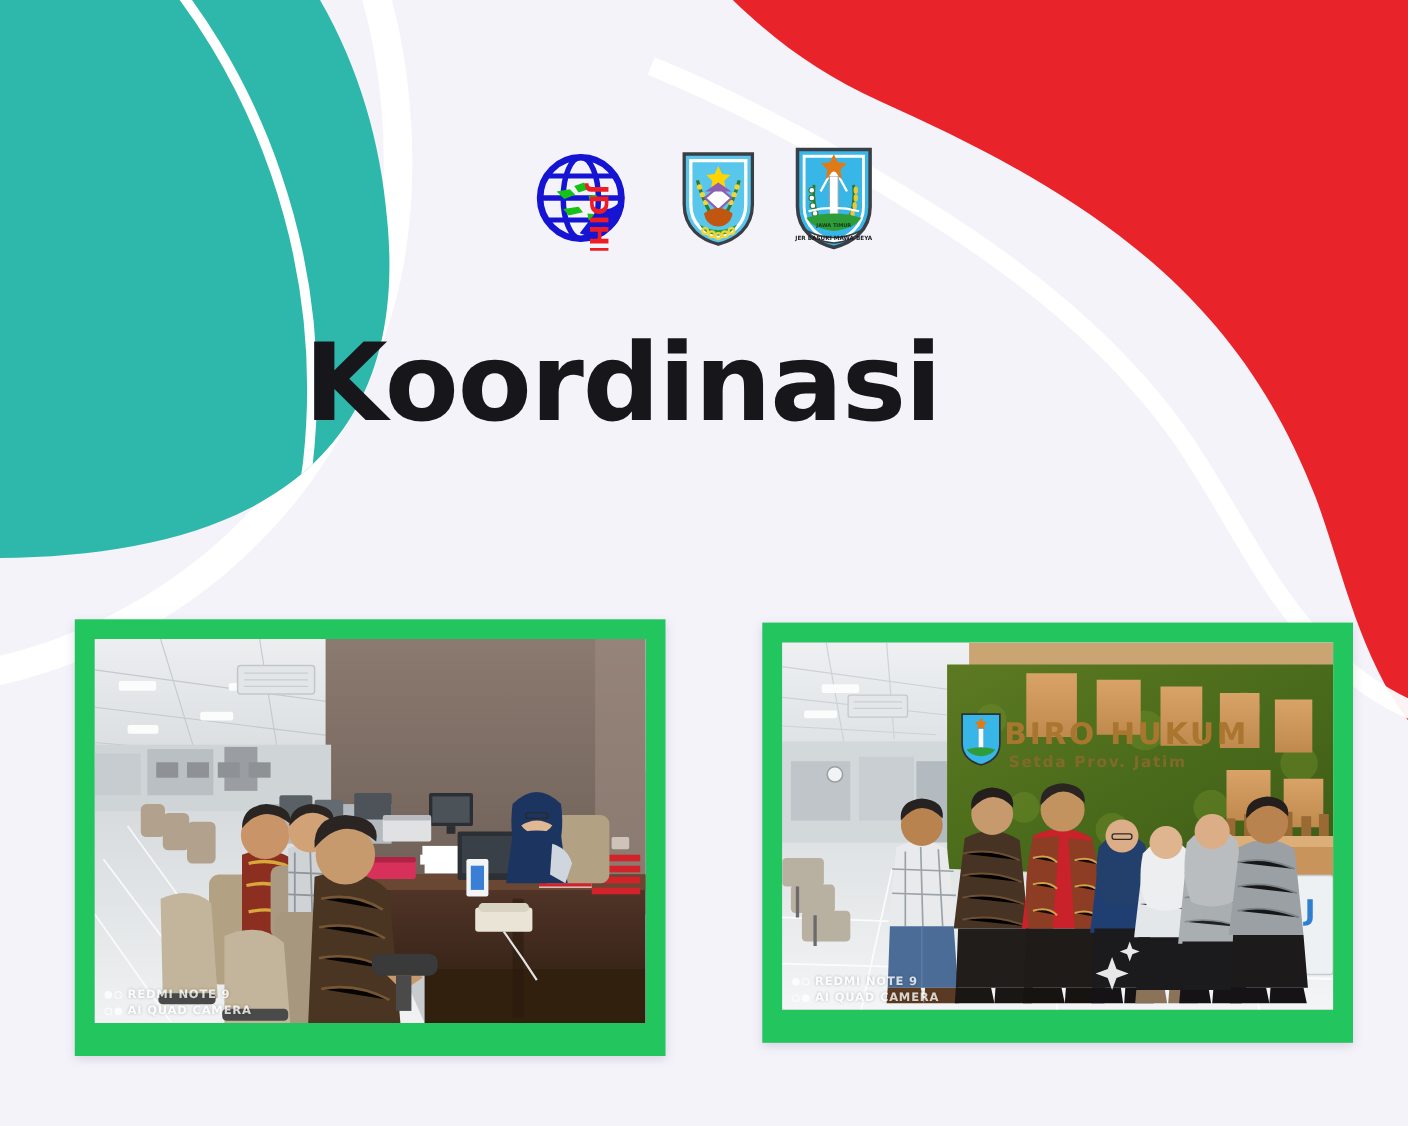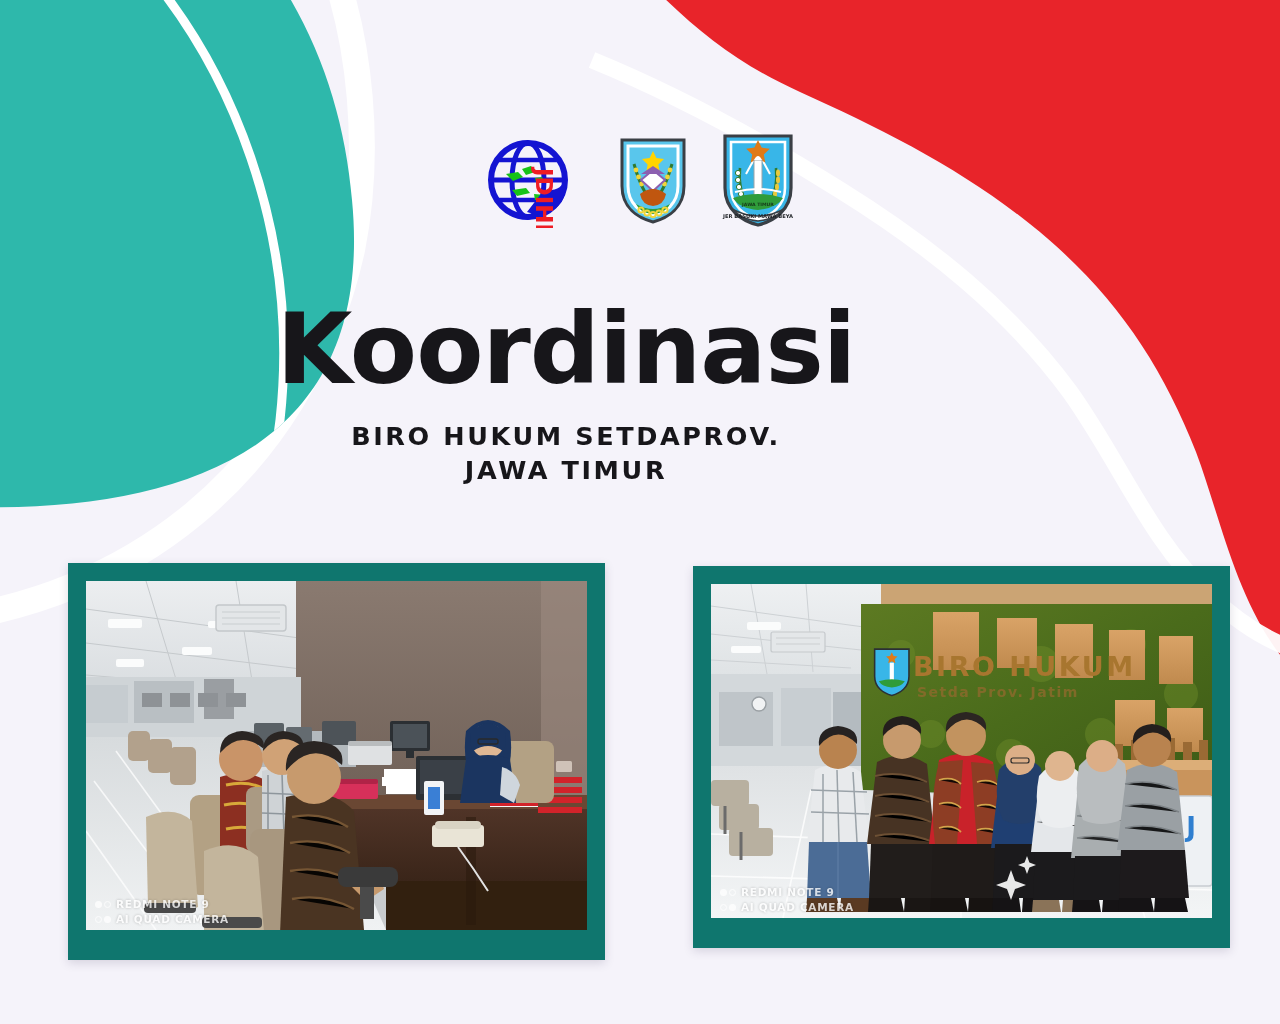--- a/index.html
+++ b/index.html
@@ -78,21 +78,21 @@
   .photo-row {
     position: absolute;
     top: 563px;
     left: 0;
     width: 1280px;
     height: 400px;
     z-index: 5;
   }
   .photo-card {
     position: absolute;
-    background: #0f766e;
+    background: #22c55e;
     padding: 18px 18px 30px 18px;
     box-shadow: 0 3px 9px rgba(60,50,90,0.17);
     box-sizing: border-box;
   }
   .photo-card.left  { left: 68px;  top: 0px;  width: 537px; height: 397px; }
   .photo-card.right { left: 693px; top: 3px;  width: 537px; height: 382px; }
 
   .photo-inner {
     position: relative;
     width: 100%;
@@ -258,24 +258,20 @@
       <path d="M 17 62 q 23 -6 46 0" stroke="#ffffff" stroke-width="2" fill="none"></path>
 
       <path d="M 16 80 q 24 12 48 0 q -6 9 -24 11 q -18 -2 -24 -11 Z" fill="#ffffff" stroke="#3a3f45" stroke-width="1.4"></path>
       <text x="40" y="88" text-anchor="middle" font-family="DejaVu Sans, sans-serif" font-size="5.2" font-weight="700" fill="#1d2024">JER BASUKI MAWA BEYA</text>
       <text x="40" y="76" text-anchor="middle" font-family="DejaVu Sans, sans-serif" font-size="4.6" font-weight="700" fill="#16381a">JAWA TIMUR</text>
     </svg>
   </div>
 
   <div class="title-block">
     <h1 class="main-title">Koordinasi</h1>
-    <div class="subtitle">
-      <div>BIRO HUKUM SETDAPROV.</div>
-      <div>JAWA TIMUR</div>
-    </div>
   </div>
 
   <div class="photo-row">
 
     <div class="photo-card left">
       <div class="photo-inner">
         <svg viewBox="0 0 501 349" width="100%" height="100%" preserveAspectRatio="none">
           <defs>
             <linearGradient id="ceilL" x1="0" y1="0" x2="0" y2="1">
               <stop offset="0" stop-color="#eceef0"></stop>

